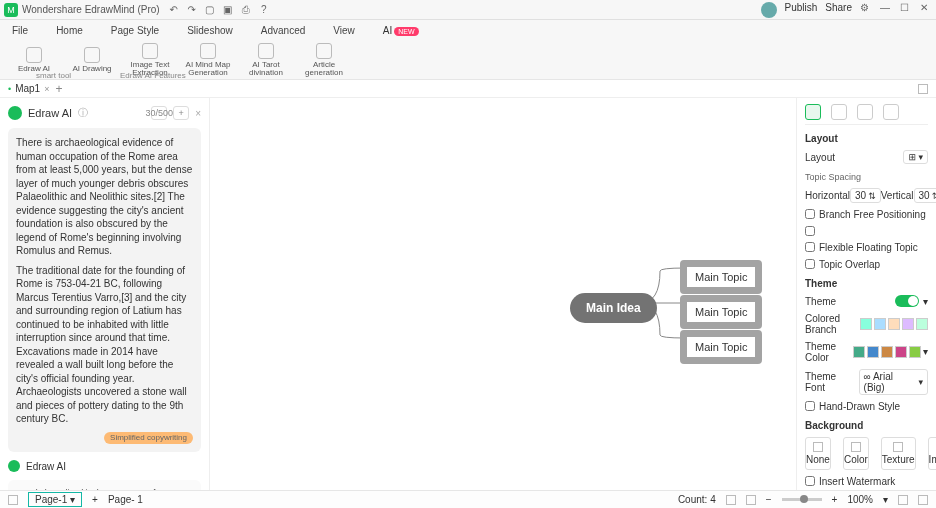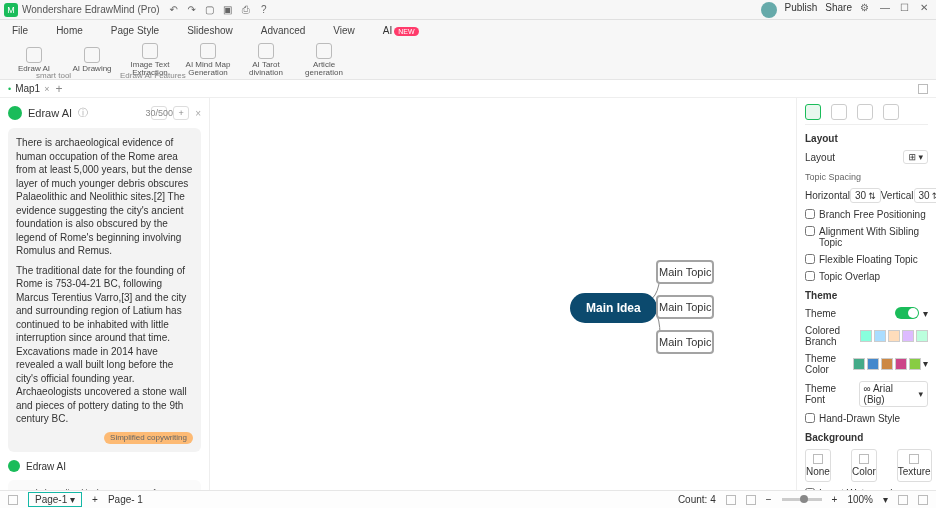--- a/index.html
+++ b/index.html
@@ -31,36 +31,36 @@
 .ai-head .hico{width:14px;height:14px;border-radius:50%;background:#1abc5a}
 .ai-head .httl{font-size:11px;color:#333}
 .ai-head .hspacer{flex:1}
 .ai-head .hact{width:16px;height:14px;border:1px solid #ddd;border-radius:3px;display:flex;align-items:center;justify-content:center;color:#888;font-size:9px}
 .bubble{background:#f3f3f3;border-radius:6px;padding:8px;font-size:8.5px;color:#444;line-height:1.35}
 .bubble p{margin-bottom:6px}
 .copytag{background:#fdba74;border-radius:8px;font-size:8px;color:#666;padding:1px 6px;float:right}
 .ai-reply{display:flex;align-items:center;gap:6px}
 .ai-reply .rico{width:12px;height:12px;border-radius:50%;background:#1abc5a}
 .canvas{flex:1;position:relative;background:#fff}
-.node-main{position:absolute;left:360px;top:195px;background:#0c4a6e;color:#fff;border-radius:18px;padding:8px 16px;font-size:12px;font-weight:600}
-.node-sub{position:absolute;left:446px;background:#fff;border:2px solid #a3a3a3;border-radius:4px;padding:4px 1px;font-size:11px}
+.node-main{position:absolute;left:360px;top:195px;background:#737373;color:#fff;border-radius:18px;padding:8px 16px;font-size:12px;font-weight:600}
+.node-sub{position:absolute;left:470px;background:#fff;border:7px solid #a3a3a3;border-radius:4px;padding:4px 8px;font-size:11px}
 .panel{width:140px;border-left:1px solid #eee;display:flex;flex-direction:column;padding:6px 8px;gap:6px;overflow-y:auto}
 .ptabs{display:flex;gap:10px;border-bottom:1px solid #eee;padding-bottom:4px}
 .ptab{width:16px;height:16px;border:1px solid #ccc;border-radius:3px}
 .ptab.active{border-color:#1abc5a;background:#e8f7ee}
 .psec-title{font-size:10px;color:#333;font-weight:600;margin-top:2px}
 .prow{display:flex;align-items:center;justify-content:space-between;font-size:9px;color:#555}
 .prow .pctrl{border:1px solid #ddd;border-radius:3px;padding:1px 4px;font-size:9px;display:flex;align-items:center;gap:2px}
 .pchk{display:flex;gap:4px;font-size:9px;color:#555}
 .pchk input{width:10px;height:10px}
 .toggle{width:24px;height:12px;border-radius:6px;background:#1abc5a;position:relative}
 .toggle::after{content:"";position:absolute;right:1px;top:1px;width:10px;height:10px;border-radius:50%;background:#fff}
 .swatches{display:flex;gap:2px}
 .sw{width:12px;height:12px;border:1px solid #ccc}
-.bgopts{display:flex;gap:20px}
+.bgopts{display:flex;gap:12px}
 .bgopt{flex:1;border:1px solid #ddd;border-radius:3px;padding:4px 0;display:flex;flex-direction:column;align-items:center;gap:2px;font-size:8px;color:#666}
 .statusbar{height:18px;border-top:1px solid #e6e6e6;display:flex;align-items:center;padding:0 8px;gap:10px;font-size:9px;color:#666;background:#fdfdfd}
 .statusbar .sspacer{flex:1}
 .sq{width:10px;height:10px;border:1px solid #bbb}
 svg.connector{position:absolute;pointer-events:none}
 </style>
 </head>
 <body>
 
 <div class="titlebar">
@@ -195,21 +195,20 @@
         <span class="pctrl"><span>30</span> ⇅</span>
       <span>Vertical</span>
         <span class="pctrl"><span>30</span> ⇅</span>
     </div>
     <label class="pchk">
         <input type="checkbox" style="">
         <span>Branch Free Positioning</span>
       </label>
     <label class="pchk">
         <input type="checkbox" style="">
-        <span>Alignment With Sibling Topic</span>
       </label>
     <label class="pchk">
         <input type="checkbox" style="">
         <span>Flexible Floating Topic</span>
       </label>
     <label class="pchk">
         <input type="checkbox" style="">
         <span>Topic Overlap</span>
       </label>
     <div class="psec-title">Theme</div>

